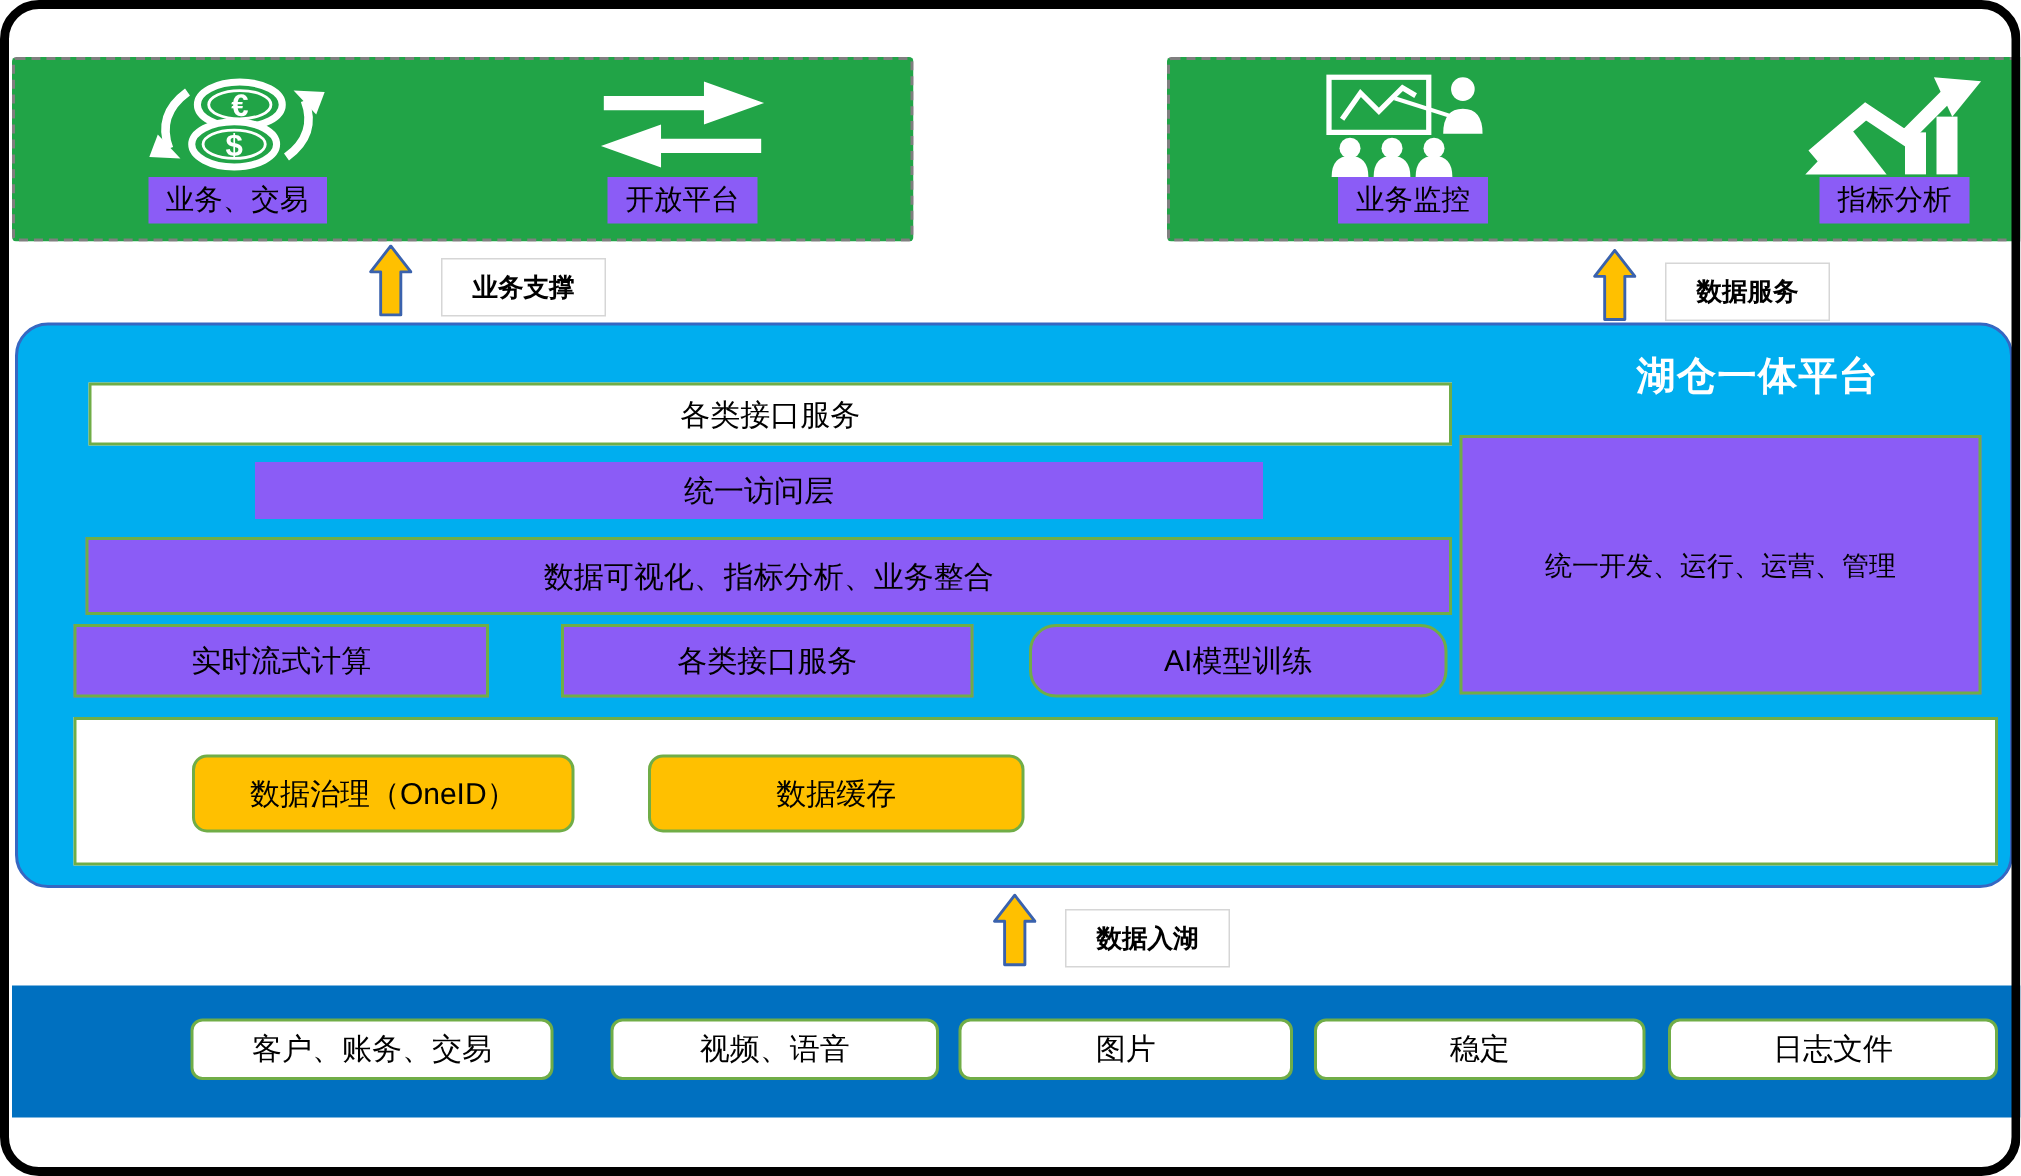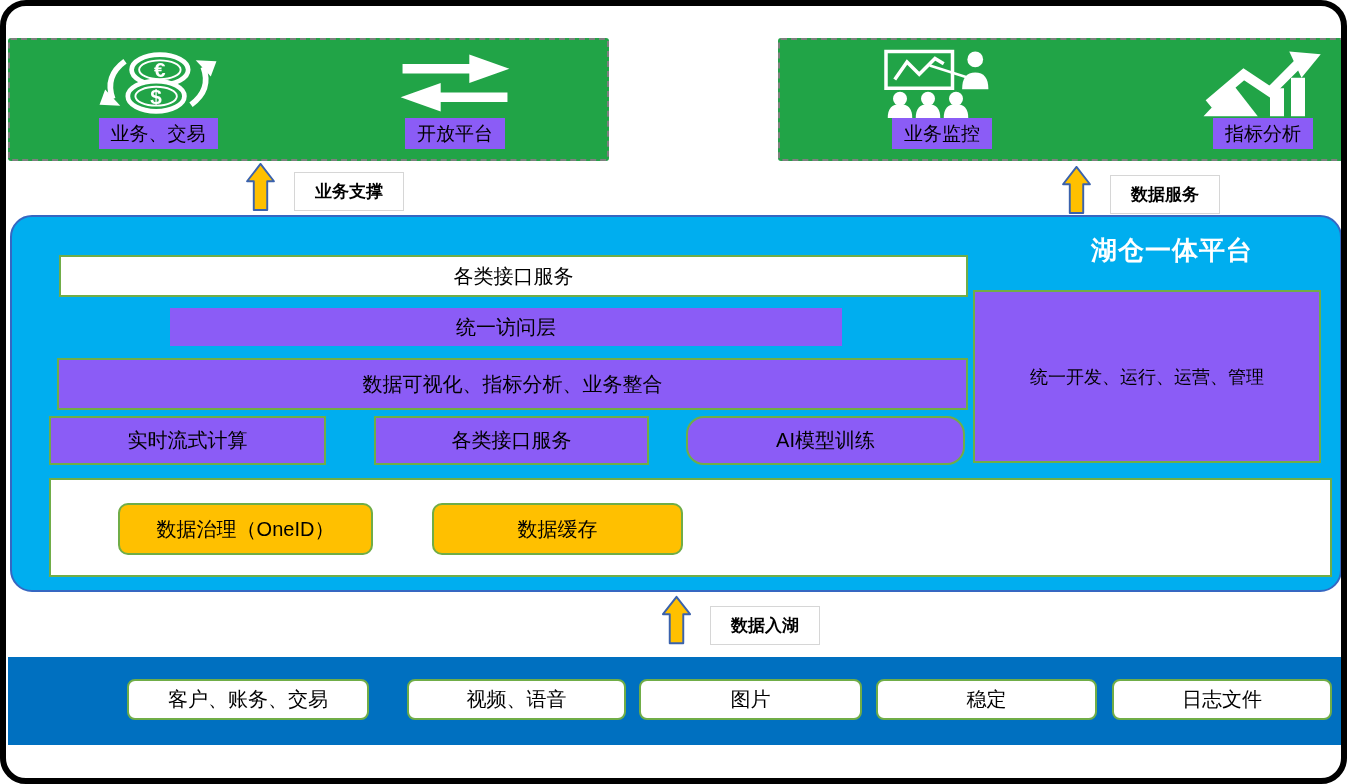--- a/index.html
+++ b/index.html
@@ -55,21 +55,21 @@
   .r8  { border-radius:8px; }
 
   .bar-interface { left:47px;  top:38px;  width:905px; height:38px; }
   .bar-access    { left:158px; top:91px;  width:672px; height:38px; }
   .bar-viz       { left:45px;  top:141px; width:907px; height:48px; }
   .compute-1     { left:37px;  top:199px; width:273px; height:45px; }
   .compute-2     { left:362px; top:199px; width:271px; height:45px; }
   .compute-3     { left:674px; top:199px; width:275px; height:45px;border-radius:18px; }
   .mgmt-box      { left:961px; top:73px;  width:344px; height:169px; font-size:18px; }
   .engine-wrap   { left:37px;  top:261px; width:1279px; height:95px; }
-  .engine-1 { left:67px;  top:23px; width:251px; height:48px;text-align:right; }
+  .engine-1 { left:77px;  top:23px; width:251px; height:48px;text-align:right; }
   .engine-2 { left:381px; top:23px; width:247px; height:48px; }
   .engine-3 { left:663px; top:24px; width:247px; height:48px; }
   .engine-4 { left:973px; top:24px; width:248px; height:48px; }
 
   
   .source-bar {
     position:absolute; left:8px; top:657px; width:1329px; height:88px;
     background:#0070C0; z-index:2;padding-left:43px;
   }
   .src { top:22px; height:37px; }

